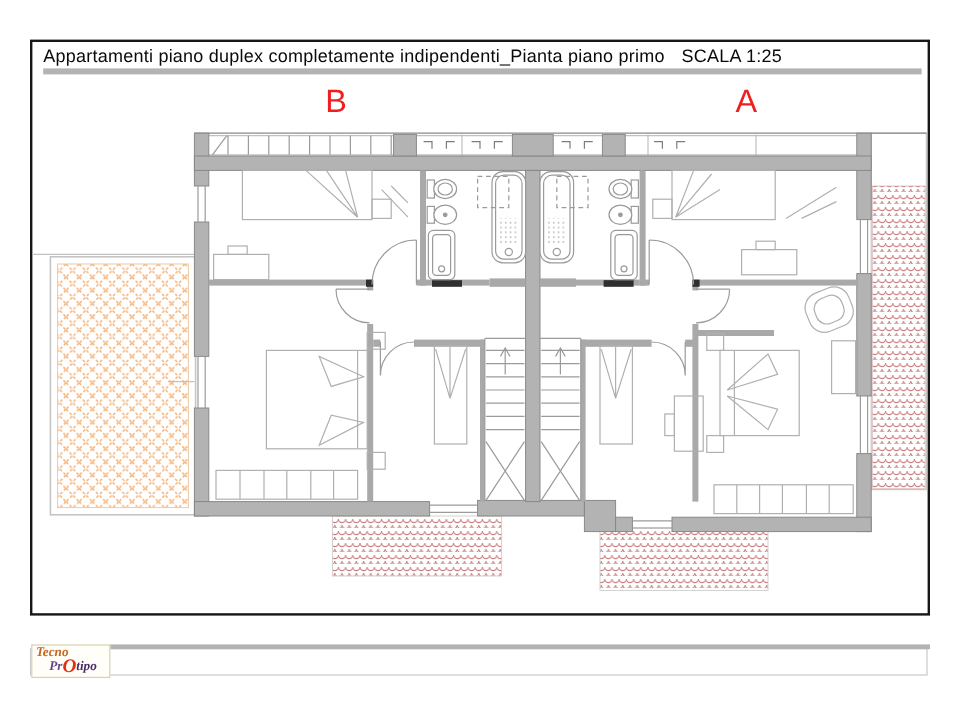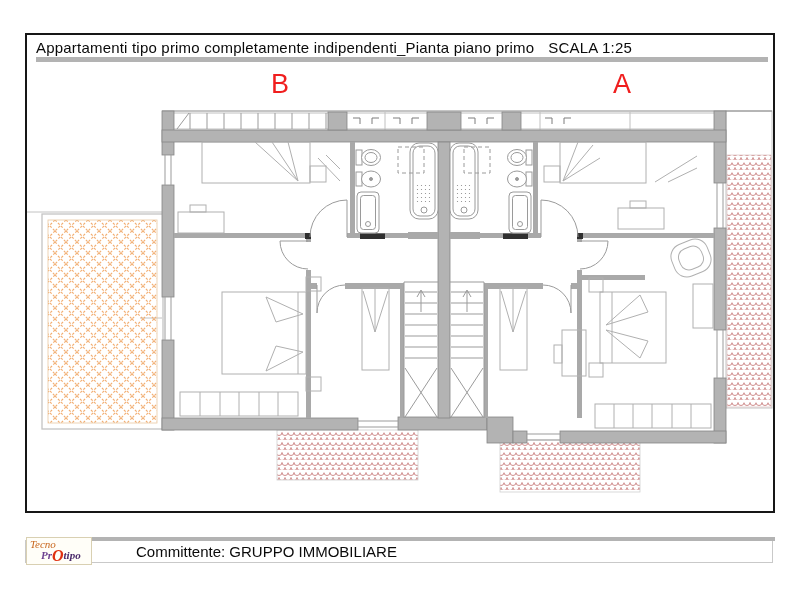--- a/index.html
+++ b/index.html
@@ -19,34 +19,34 @@
   svg.plan{position:absolute;left:0;top:0;z-index:2;}
   
   .footer-accent{position:absolute;left:90px;top:537px;width:685px;height:4px;
                  background:var(--bar-gray,#b3b3b3);z-index:3;}
   .footer-row{position:absolute;left:25px;top:540px;width:748px;height:23px;
               background:#fff;border:1px solid #c9c9c9;z-index:2;
               display:flex;align-items:center;padding-left:110px;box-sizing:border-box;
               gap:36px;font-size:15px;color:#0a0a0a;white-space:nowrap;}
   .logo{position:absolute;left:26px;top:537px;width:64px;height:26px;background:#fffef8;
         border:1px solid #d9d0b2;z-index:4;font-family:"Liberation Serif",serif;}
-  .logo .l1{position:absolute;left:3px;top:0px;font-size:11px;font-weight:normal;
+  .logo .l1{position:absolute;left:3px;top:0px;font-size:11px;font-weight:bold;
             font-style:italic;color:#c9661c;letter-spacing:0px;}
   .logo .l2{position:absolute;left:14px;top:9px;font-size:11px;font-weight:bold;
             font-style:italic;color:#6b3f8f;}
   .logo .l2 .big-o{font-size:16px;color:#e03010;vertical-align:-2px;}
   .logo .l2 .post{color:#4a2a6a;}
 </style>
 </head>
 <body style="--accent-red: #f01e1e; --bar-gray: #b3b3b3;">
 
 <div class="frame"></div>
 
 <div class="title-text">
-  <span>Appartamenti tipo primo completamente indipendenti_Pianta piano primo</span><span class="title-scale">SCALA 1:25</span>
+  <span>Appartamenti piano duplex completamente indipendenti_Pianta piano primo</span><span class="title-scale">SCALA 1:25</span>
 </div>
 <div class="title-bar"></div>
 
 <div class="apt-label b">B</div>
 <div class="apt-label a">A</div>
 
 <svg class="plan" width="800" height="595" viewBox="0 0 800 595">
   <defs>
     <pattern id="diagHatch" width="11" height="11" patternUnits="userSpaceOnUse">
       <path d="M0,0 L11,11 M11,0 L0,11" stroke="#f2ae72" stroke-width="1.2" stroke-dasharray="2.4,1.8" fill="none"></path>
@@ -240,18 +240,17 @@
     <rect x="450" y="143" width="28" height="76" rx="9"></rect>
     <rect x="453" y="146" width="22" height="70" rx="7" fill="none"></rect>
     <rect x="456" y="182" width="16" height="22" fill="url(#dots)" stroke="none"></rect>
     <circle cx="464" cy="210" r="3" fill="none"></circle>
     <rect x="464" y="147" width="26" height="26" fill="none" stroke-dasharray="4,3"></rect>
   </g>
 </svg>
 
 <div class="footer-accent"></div>
 <div class="footer-row">
-  <span>Committente: GRUPPO IMMOBILIARE</span>
 </div>
 <div class="logo">
   <span class="l1">Tecno</span>
   <span class="l2"><span>Pr</span><span class="big-o">O</span><span class="post">tipo</span></span>
 </div>
 
 </body></html>

